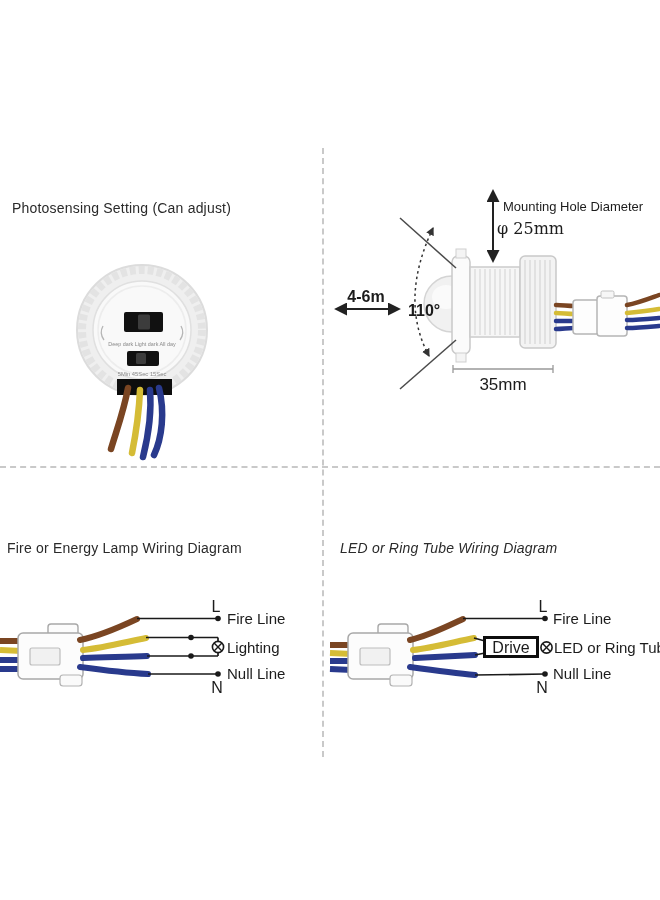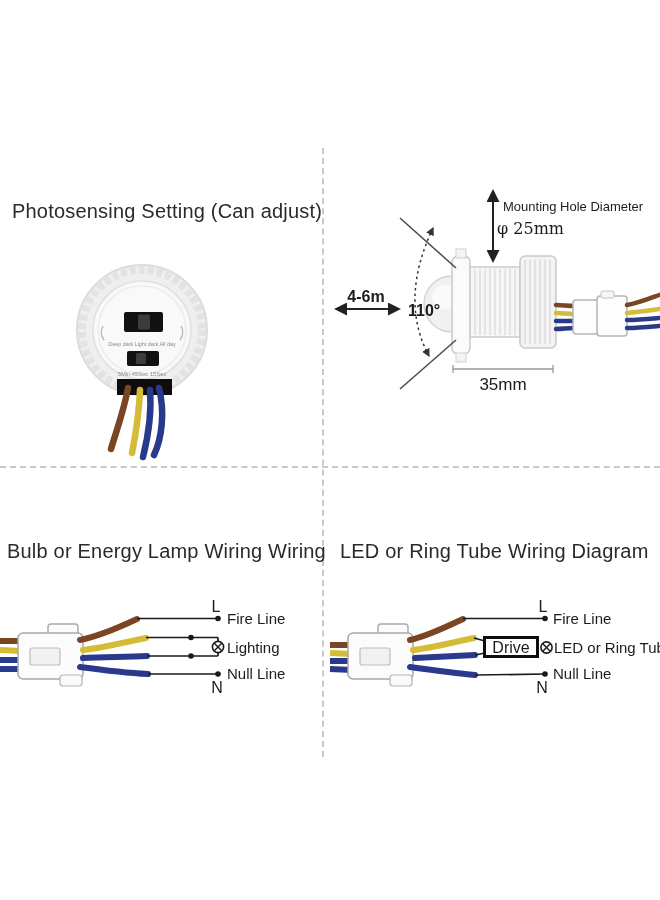--- a/index.html
+++ b/index.html
@@ -2,43 +2,43 @@
 <html><head>
 <meta charset="utf-8">
 <style>
   html,body{margin:0;padding:0;background:#fff;}
   #canvas{
     position:relative;width:660px;height:900px;background:#ffffff;overflow:hidden;
     font-family:"Liberation Sans", sans-serif;color:#222;
   }
   .divider-v{position:absolute;left:322px;top:148px;height:609px;width:0;border-left:2px dashed #c9c9c9;}
   .divider-h{position:absolute;left:0;top:466px;width:660px;height:0;border-top:2px dashed #c9c9c9;}
-  .heading{position:absolute;font-size:20px;letter-spacing:0.2px;color:#2a2a2a;white-space:nowrap;}
+  .heading{position:absolute;font-size:14px;letter-spacing:0.2px;color:#2a2a2a;white-space:nowrap;}
   #tl-title1{left:12px;top:200px;}
   #tl-title2{left:12px;top:226px;}
   #bl-title{left:7px;top:540px;}
-  #br-title{left:340px;top:540px;}
+  #br-title{left:340px;top:540px;font-style:italic;}
   svg{position:absolute;left:0;top:0;}
   text{fill:#1c1c1c;}
   .lbl{font-family:"Liberation Sans",sans-serif;font-size:15px;}
   .ln-lbl{font-family:"Liberation Sans",sans-serif;font-size:16px;}
   .dim{font-family:"Liberation Sans",sans-serif;}
   .serif{font-family:"DejaVu Serif",serif;}
   .micro{fill:#8a8a8a;}
 </style>
 </head>
 <body>
 
 <div id="canvas">
 
   <div class="divider-v"></div>
   <div class="divider-h"></div>
 
   <div class="heading" id="tl-title1">Photosensing Setting (Can adjust)</div>
-  <div class="heading" id="bl-title">Bulb or Energy Lamp Wiring Wiring</div>
+  <div class="heading" id="bl-title">Fire or Energy Lamp Wiring Diagram</div>
   <div class="heading" id="br-title">LED or Ring Tube Wiring Diagram</div>
 
   <svg width="660" height="900" viewBox="0 0 660 900">
     <defs>
       <marker id="ah" viewBox="0 0 10 10" refX="8.5" refY="5" markerWidth="6.5" markerHeight="6.5" orient="auto-start-reverse">
         <path d="M0,0 L10,5 L0,10 z" fill="#222"></path>
       </marker>
       <marker id="ahs" viewBox="0 0 10 10" refX="8.5" refY="5" markerWidth="5.5" markerHeight="5.5" orient="auto-start-reverse">
         <path d="M0,0 L10,5 L0,10 z" fill="#333"></path>
       </marker>

